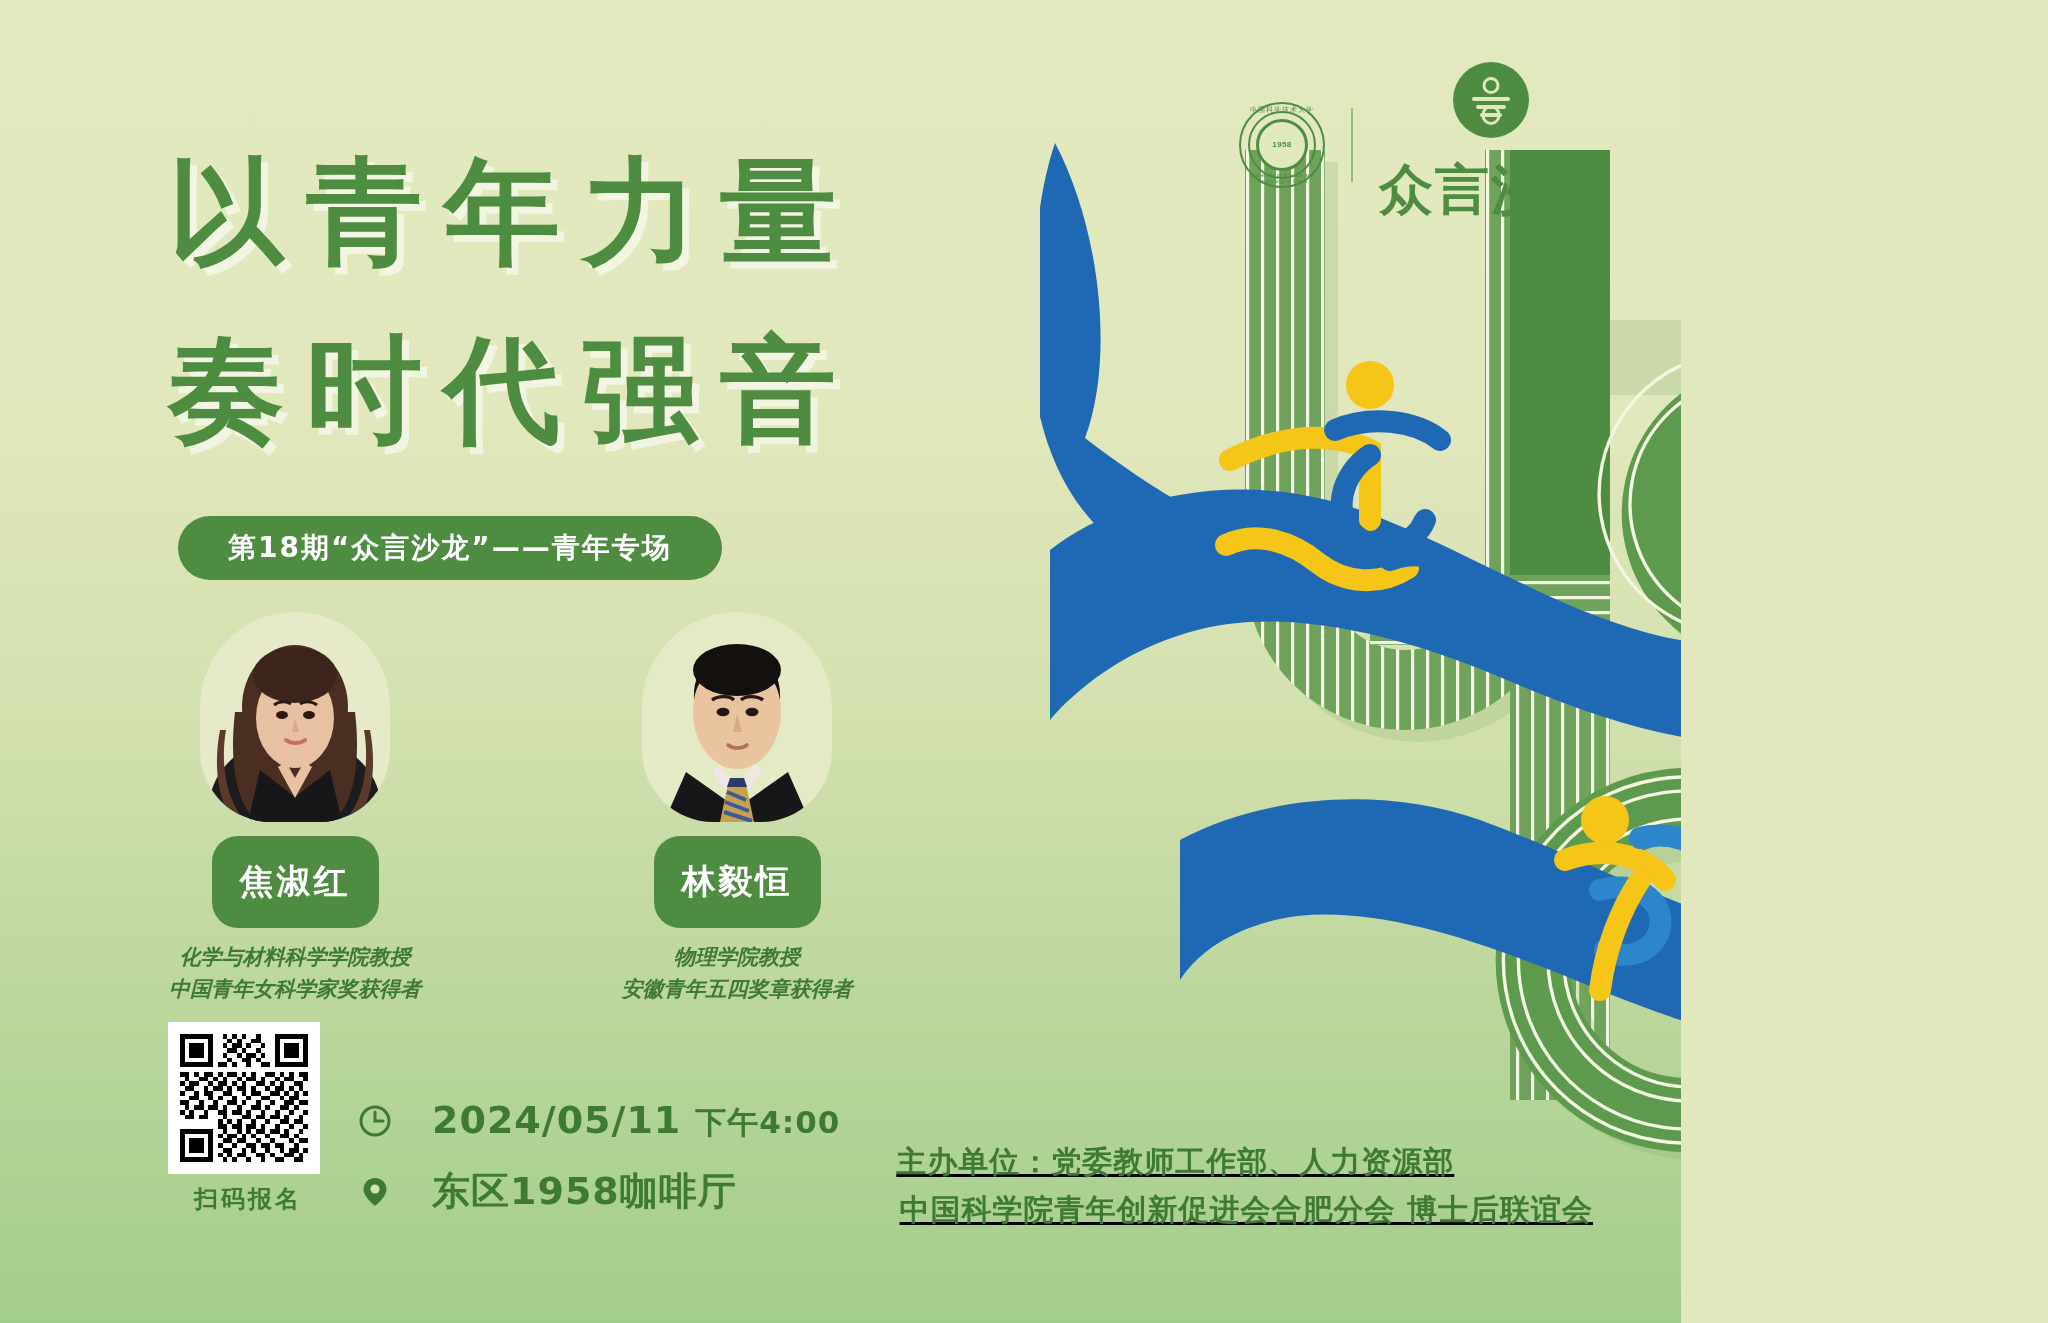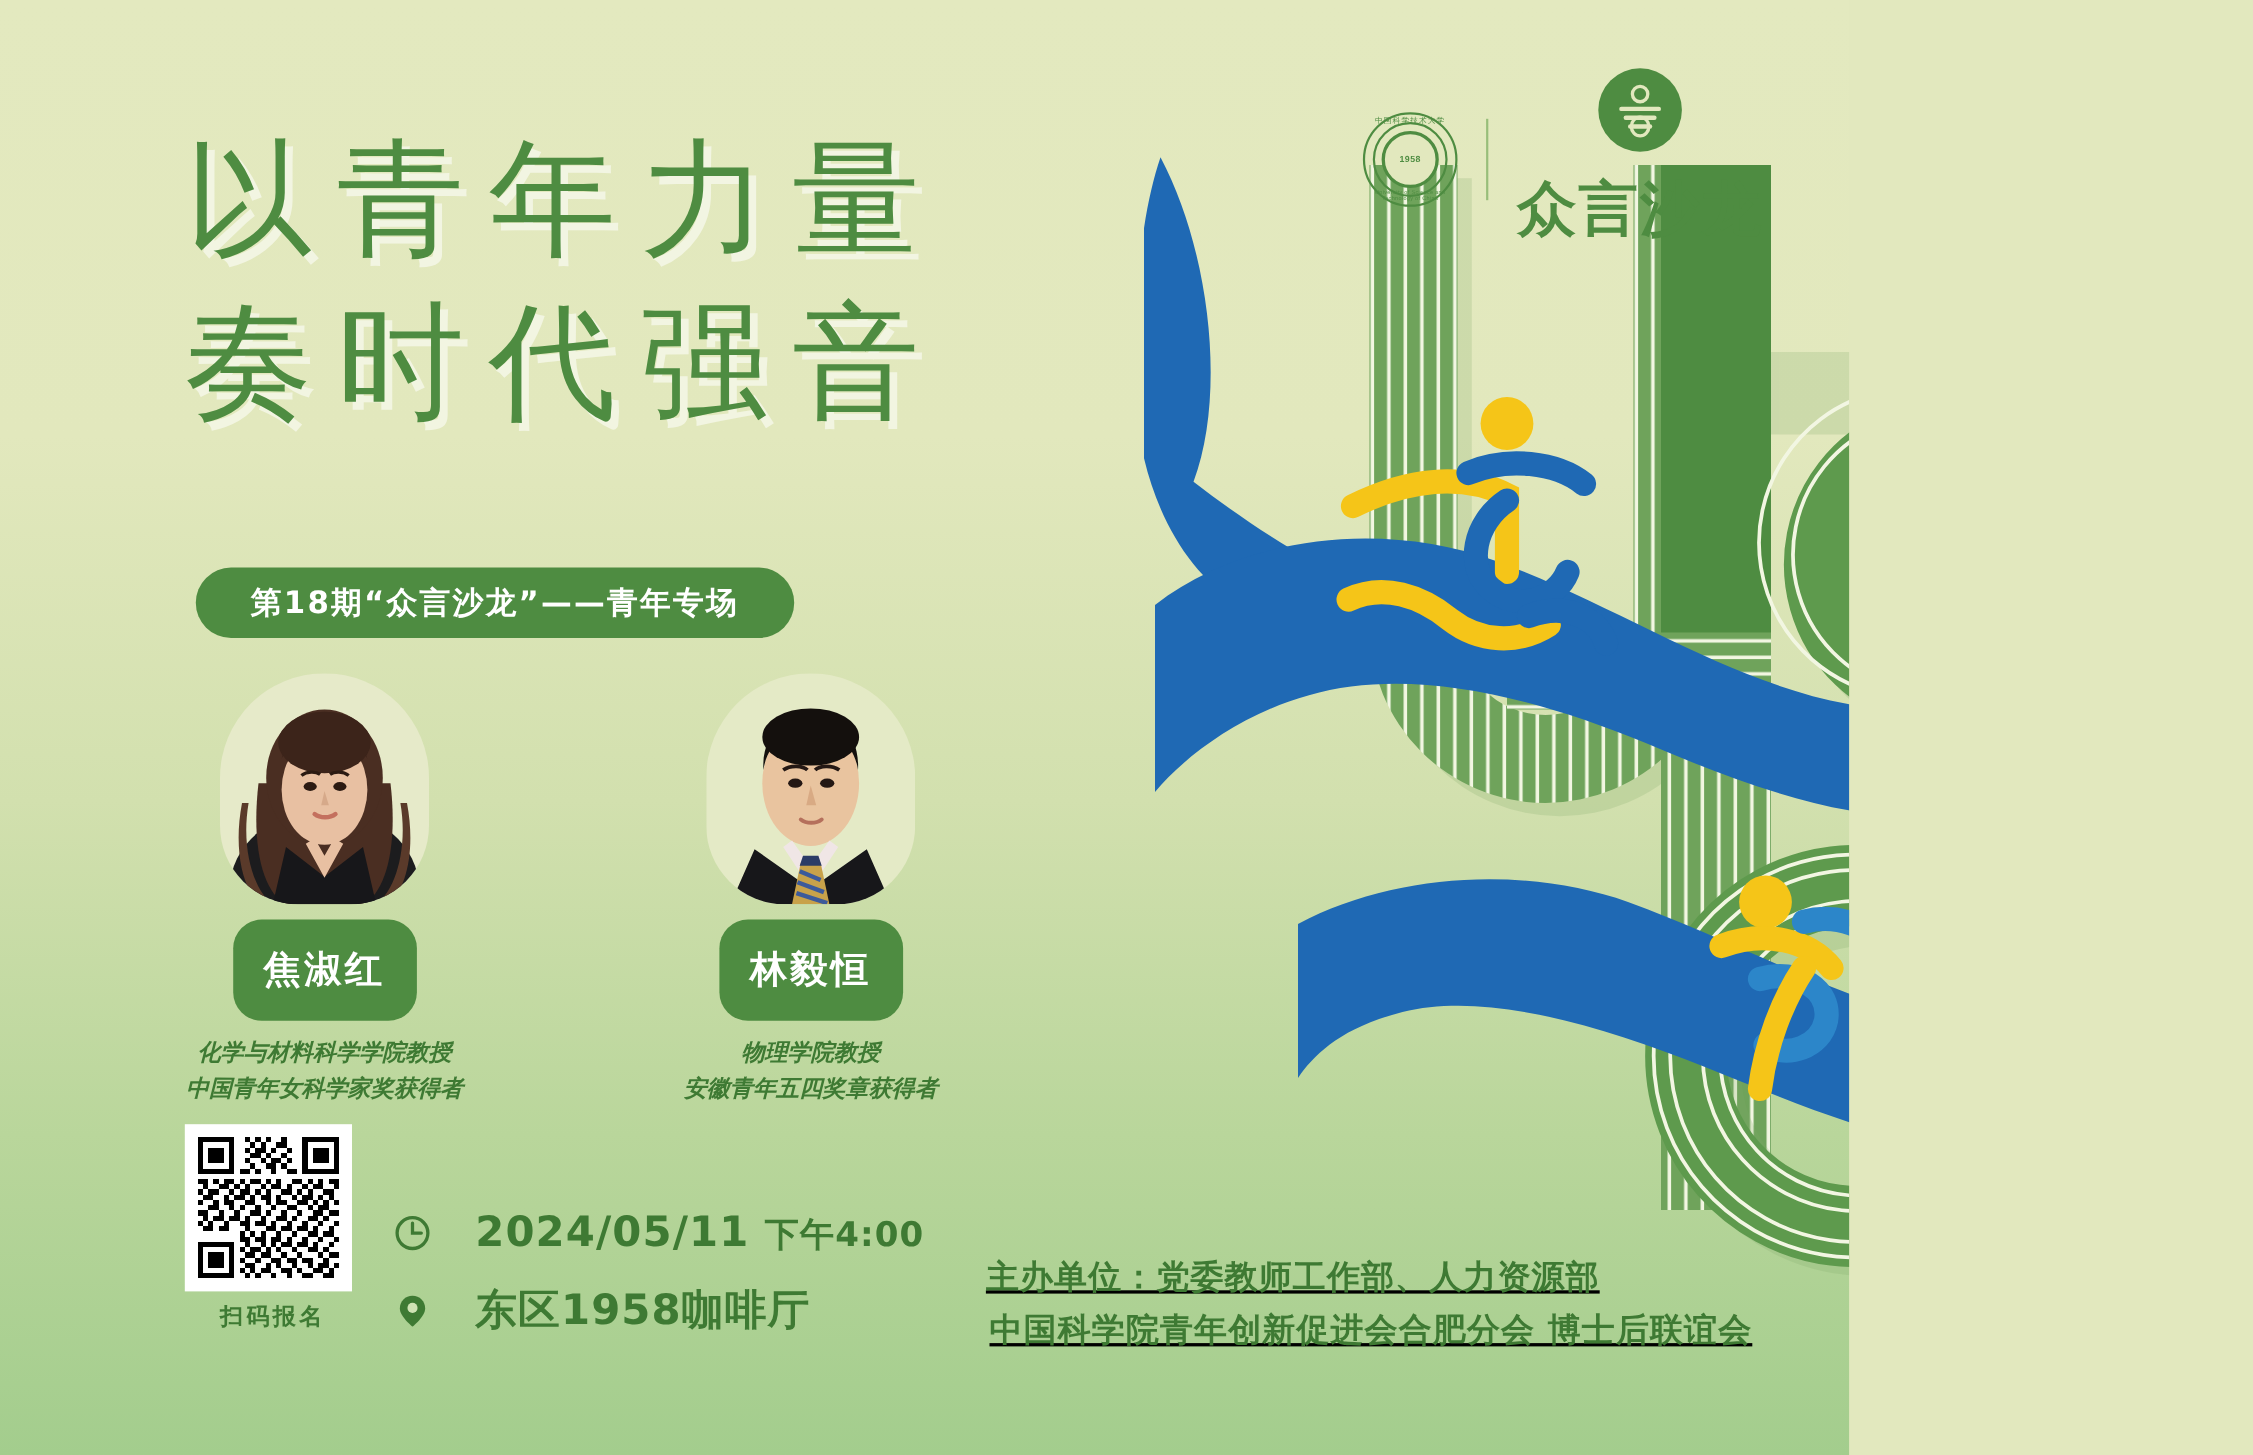--- a/index.html
+++ b/index.html
@@ -34,24 +34,25 @@
   .salon-mark .bar{position:absolute;left:50%;transform:translateX(-50%);height:3.5px;background:#E2E8BE;border-radius:2px;}
   .salon-mark .b1{top:35px;width:38px;}
   .salon-mark .b2{top:43px;width:30px;}
   .salon-mark .b3{top:51px;width:22px;}
   .salon-text{font-size:54px;font-weight:bold;color:#4E8C41;letter-spacing:2px;
     font-family:"DejaVu Sans","Liberation Sans",sans-serif;}
 
   
   .title-block{position:absolute;left:168px;top:108px;}
   .title-line{
-    font-size:116px;font-weight:normal;color:#4E8C41;letter-spacing:22px;line-height:1.28;
+    font-size:116px;font-weight:bold;color:#4E8C41;letter-spacing:22px;line-height:1.28;
     font-family:"DejaVu Sans","Liberation Sans",sans-serif;
     text-shadow:7px 7px 0 rgba(255,255,255,.55);
     white-space:nowrap;
+    margin-top:30px;
   }
 
   
   .subtitle-pill{
     position:absolute;left:178px;top:516px;
     background:#4E8C41;color:#FFFFFF;border-radius:44px;
     padding:13px 50px;font-size:28px;font-weight:bold;letter-spacing:2px;
     font-family:"DejaVu Sans","Liberation Sans",sans-serif;white-space:nowrap;
   }
 
@@ -67,21 +68,21 @@
     display:inline-block;margin-top:14px;background:#4E8C41;color:#fff;
     border-radius:26px;padding:23px 28px;font-size:34px;font-weight:bold;letter-spacing:3px;
     font-family:"DejaVu Sans","Liberation Sans",sans-serif;white-space:nowrap;
   }
   .speaker-desc{margin-top:14px;color:#3E7A33;font-size:21px;line-height:1.52;font-weight:bold;
     font-family:"DejaVu Sans","Liberation Sans",sans-serif;white-space:nowrap;font-style:italic;}
 
   
   .qr-block{position:absolute;left:168px;top:1022px;width:160px;text-align:center;}
   .qr-code{width:152px;height:152px;background:#fff;padding:7px;box-sizing:border-box;}
-  .qr-caption{margin-top:9px;font-size:21px;color:#3E7A33;letter-spacing:3px;font-weight:bold;
+  .qr-caption{margin-top:9px;font-size:24px;color:#3E7A33;letter-spacing:3px;font-weight:bold;
     font-family:"DejaVu Sans","Liberation Sans",sans-serif;}
 
   
   .event-info{position:absolute;left:358px;top:1098px;}
   .info-row{display:flex;align-items:center;gap:20px;margin-bottom:22px;}
   .info-icon{width:34px;height:34px;flex:0 0 34px;color:#3E7A33;}
   .info-text{font-size:38px;color:#3E7A33;font-weight:bold;letter-spacing:1px;
     font-family:"DejaVu Sans","Liberation Sans",sans-serif;white-space:nowrap;margin-left:20px;}
   .info-text .sub{font-size:31px;margin-left:14px;}
 

